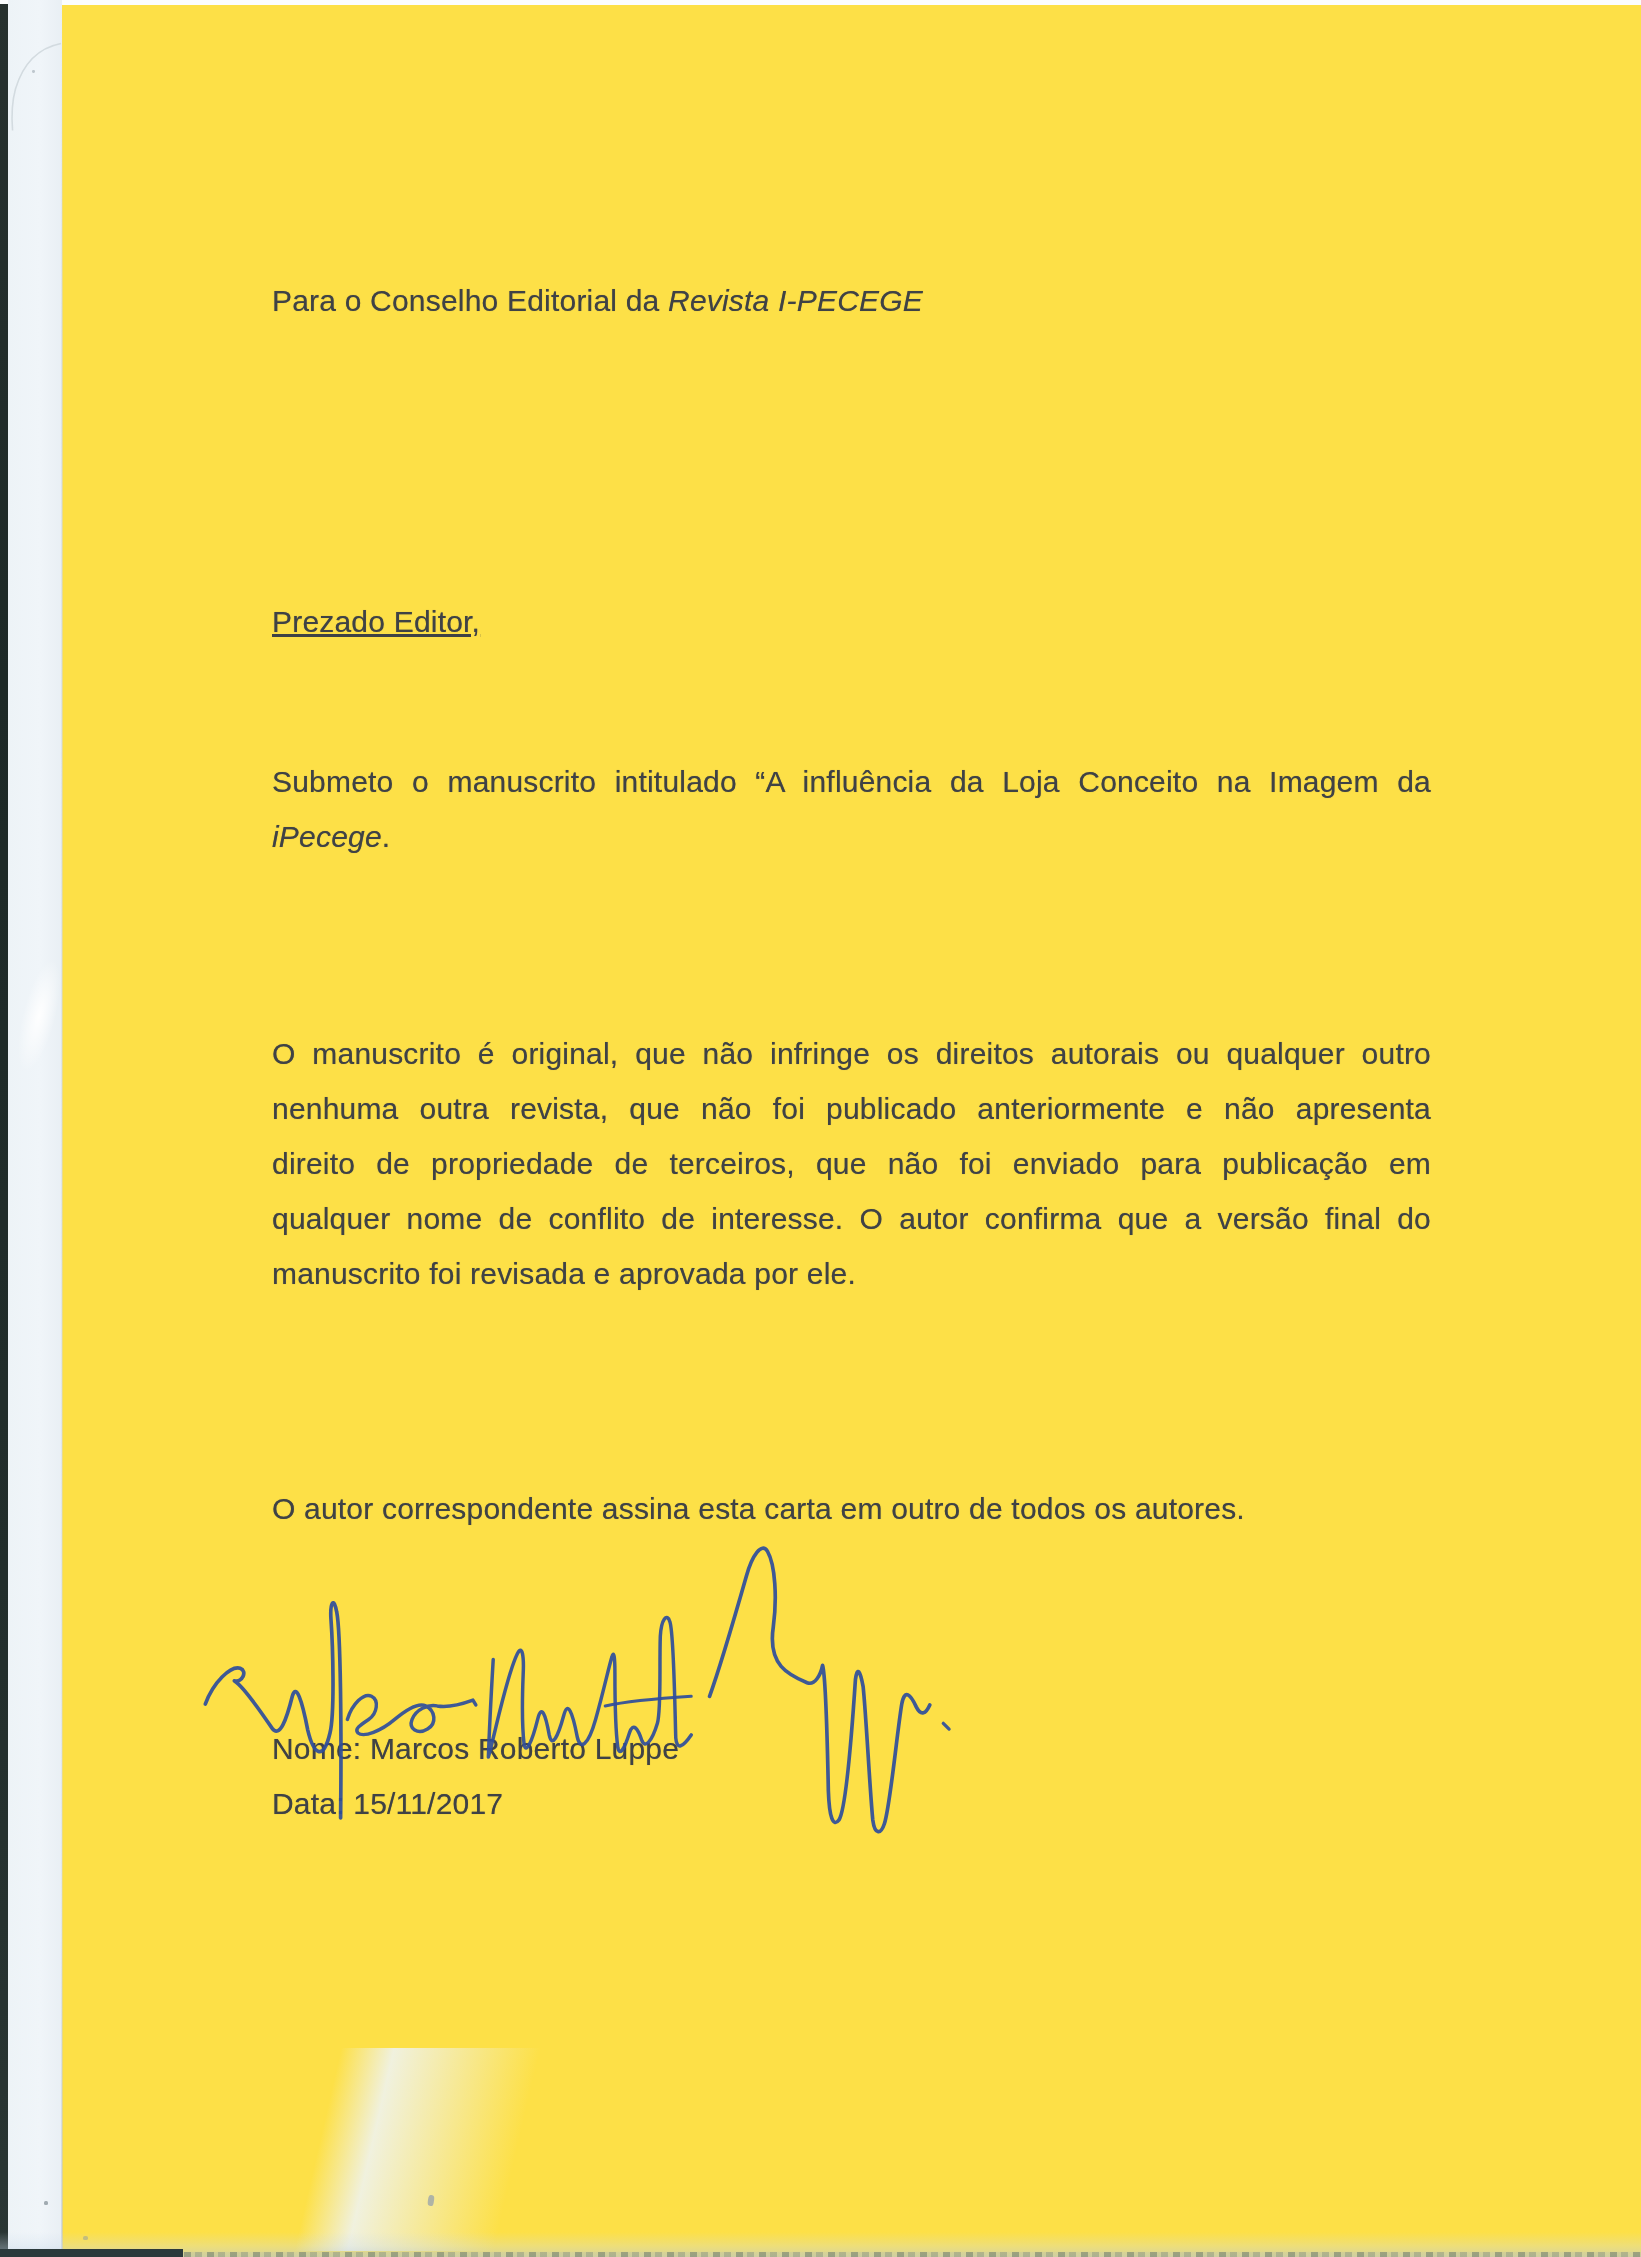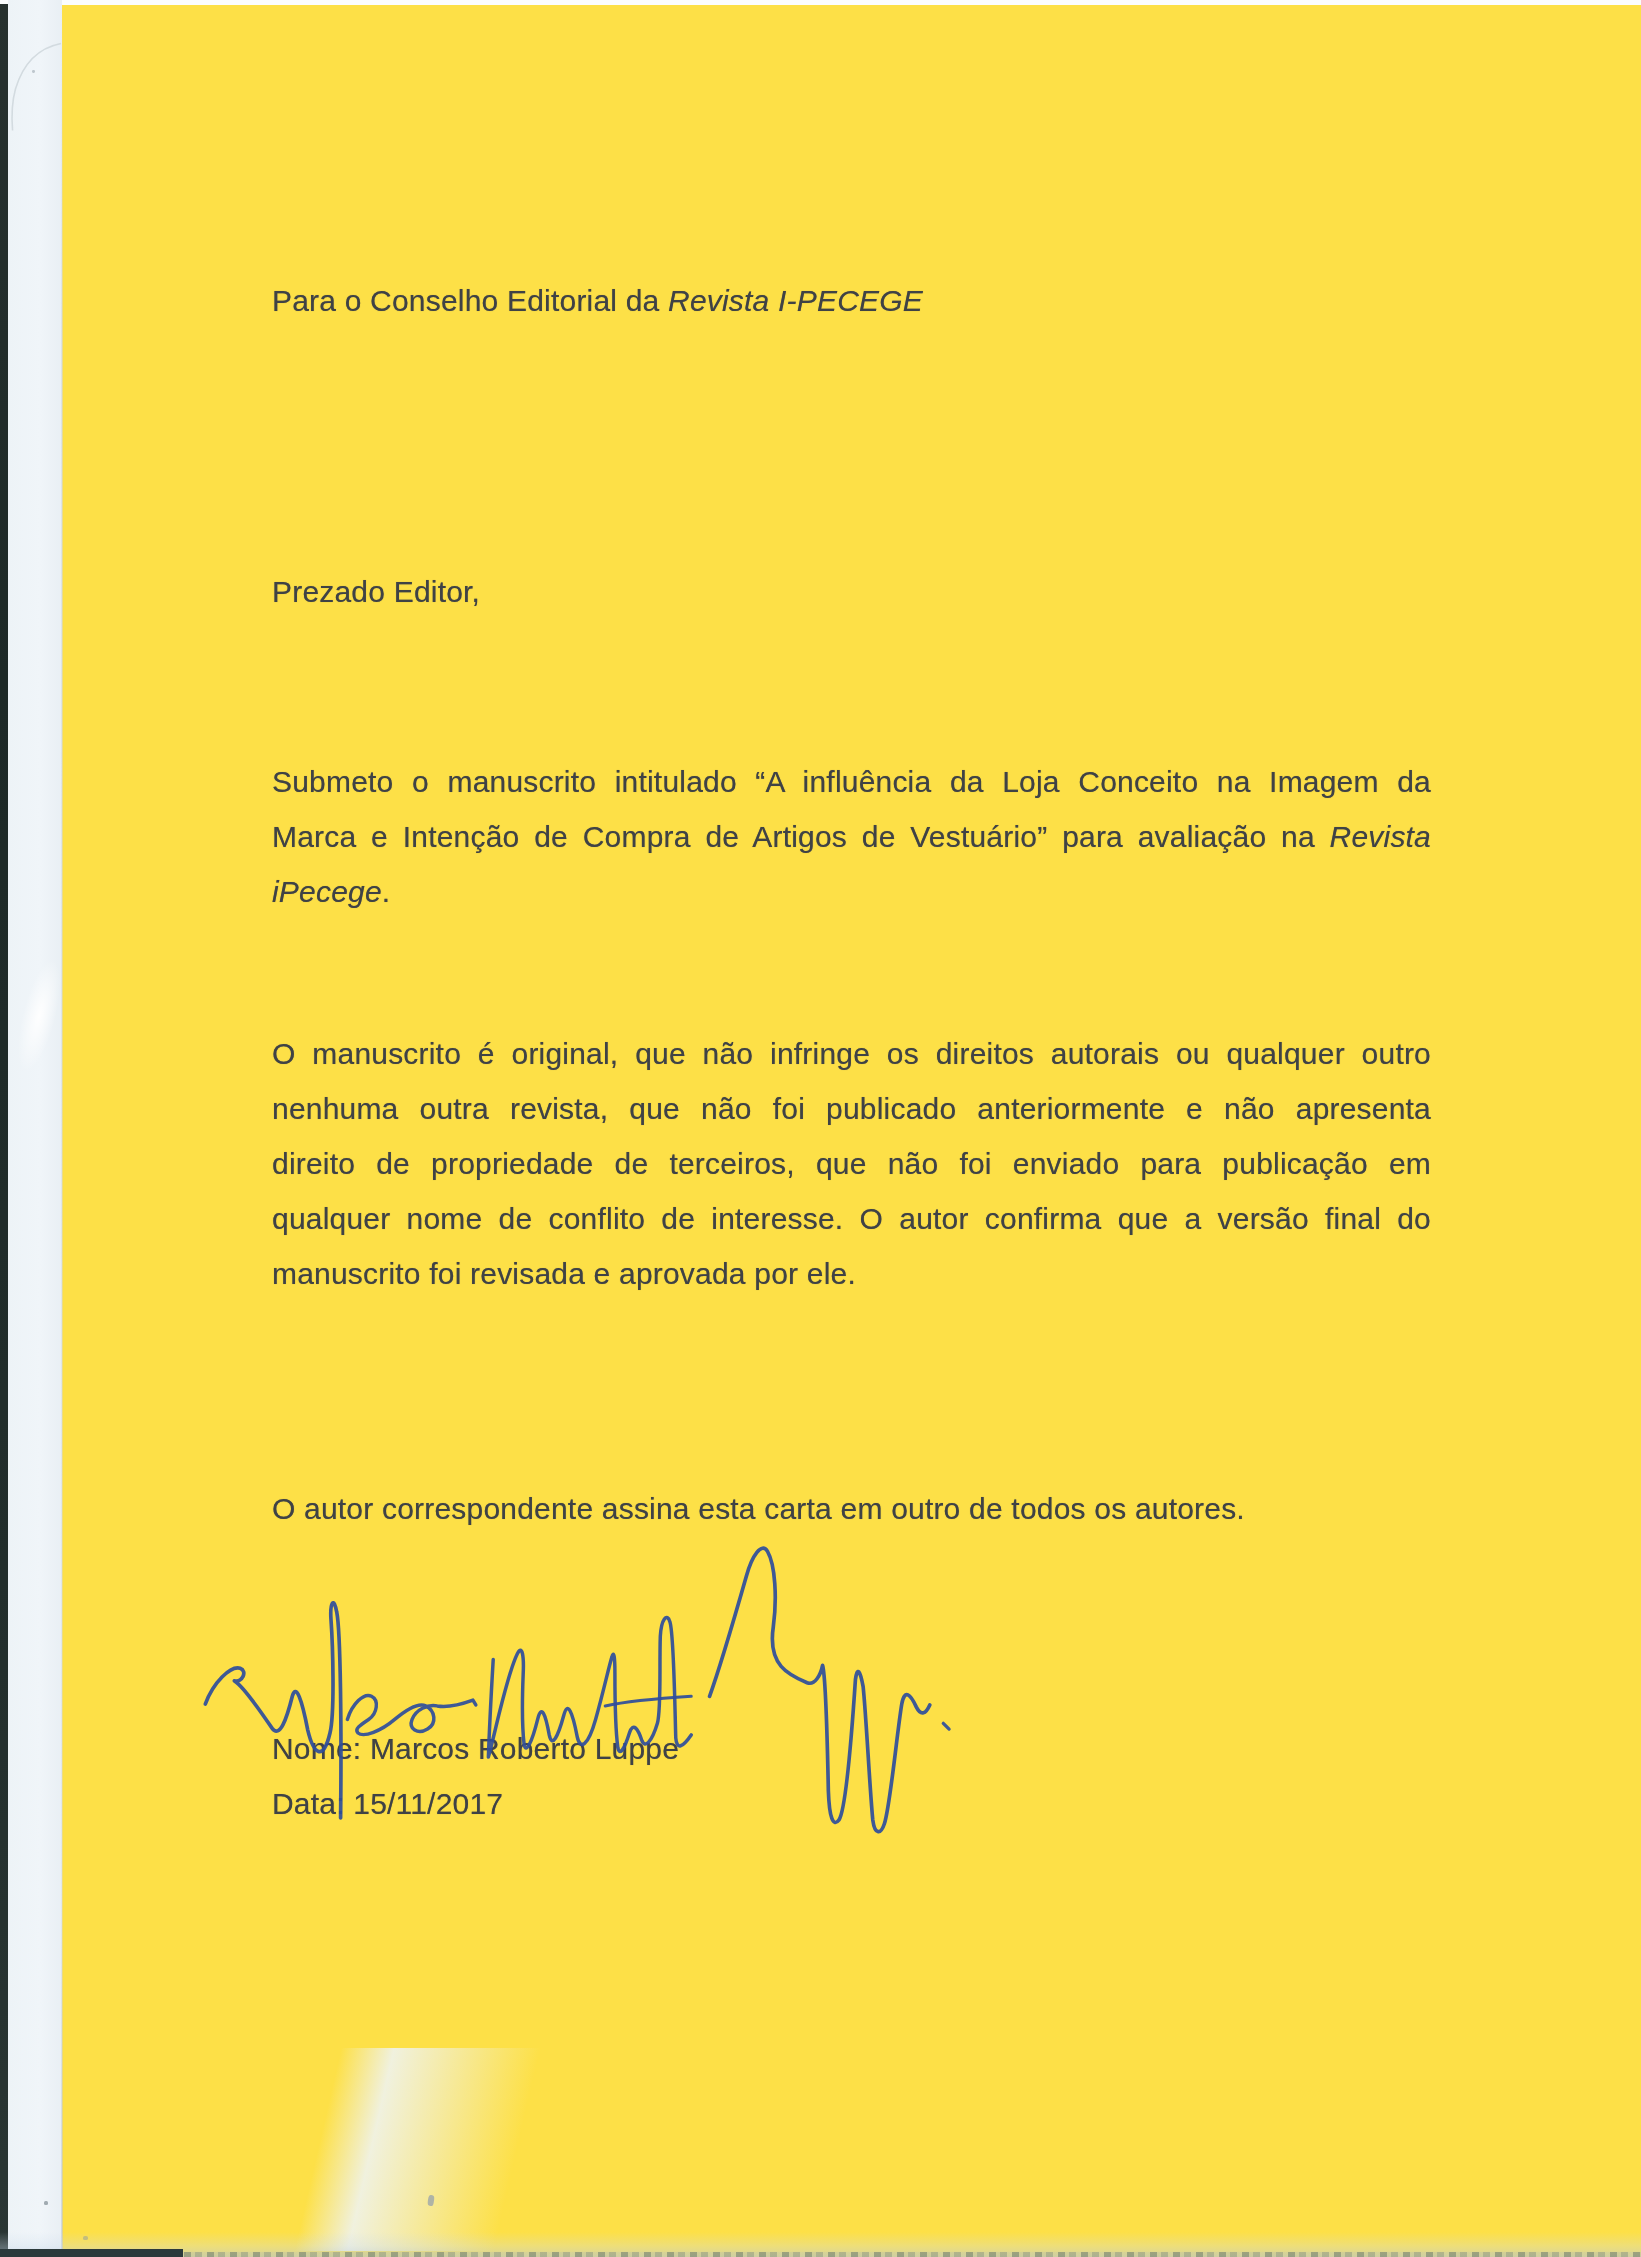--- a/index.html
+++ b/index.html
@@ -57,21 +57,21 @@
     position:absolute;left:272px;width:1159px;
     font-size:30px;line-height:55px;color:#3f4245;
     letter-spacing:0.2px;
     text-shadow:0 0 0.7px rgba(70,72,75,.65);
   }
   .rich > div{text-align:justify;text-align-last:justify;}
   .rich > div:last-child{text-align-last:left;}
   .rich.noj > div{text-align:left;text-align-last:left;}
   em{font-style:italic;}
   .salutation{top:273px;}
-  .greeting{top:564px;}
+  .greeting{top:594px;text-decoration:underline;}
   .para1{top:754px;}
   .para2{top:1026px;}
   .closing{top:1481px;}
   .name-line{top:1721px;}
   .date-line{top:1776px;}
   
   .signature-svg{position:absolute;left:188px;top:1530px;z-index:5;}
   .signature-svg path{fill:none;stroke-linecap:round;stroke-linejoin:round;opacity:.92;}
 </style>
 </head>
@@ -98,21 +98,20 @@
   <div class="speck s4"></div>
 
   <div class="rich noj salutation">
       <div><span>Para o Conselho Editorial da </span><em>Revista I-PECEGE</em></div>
     </div>
 
   <div class="tline greeting">Prezado Editor,</div>
 
   <div class="rich para1">
       <div><span>Submeto o manuscrito intitulado “A influência da Loja Conceito na Imagem da</span></div>
-      <div><span>Marca e Intenção de Compra de Artigos de Vestuário” para avaliação na </span><em>Revista</em></div>
       <div><em>iPecege</em><span>.</span></div>
     </div>
 
   <div class="rich para2">
       <div><span>O manuscrito é original, que não infringe os direitos autorais ou qualquer outro</span></div>
       <div><span>nenhuma outra revista, que não foi publicado anteriormente e não apresenta</span></div>
       <div><span>direito de propriedade de terceiros, que não foi enviado para publicação em</span></div>
       <div><span>qualquer nome de conflito de interesse. O autor confirma que a versão final do</span></div>
       <div><span>manuscrito foi revisada e aprovada por ele.</span></div>
     </div>

